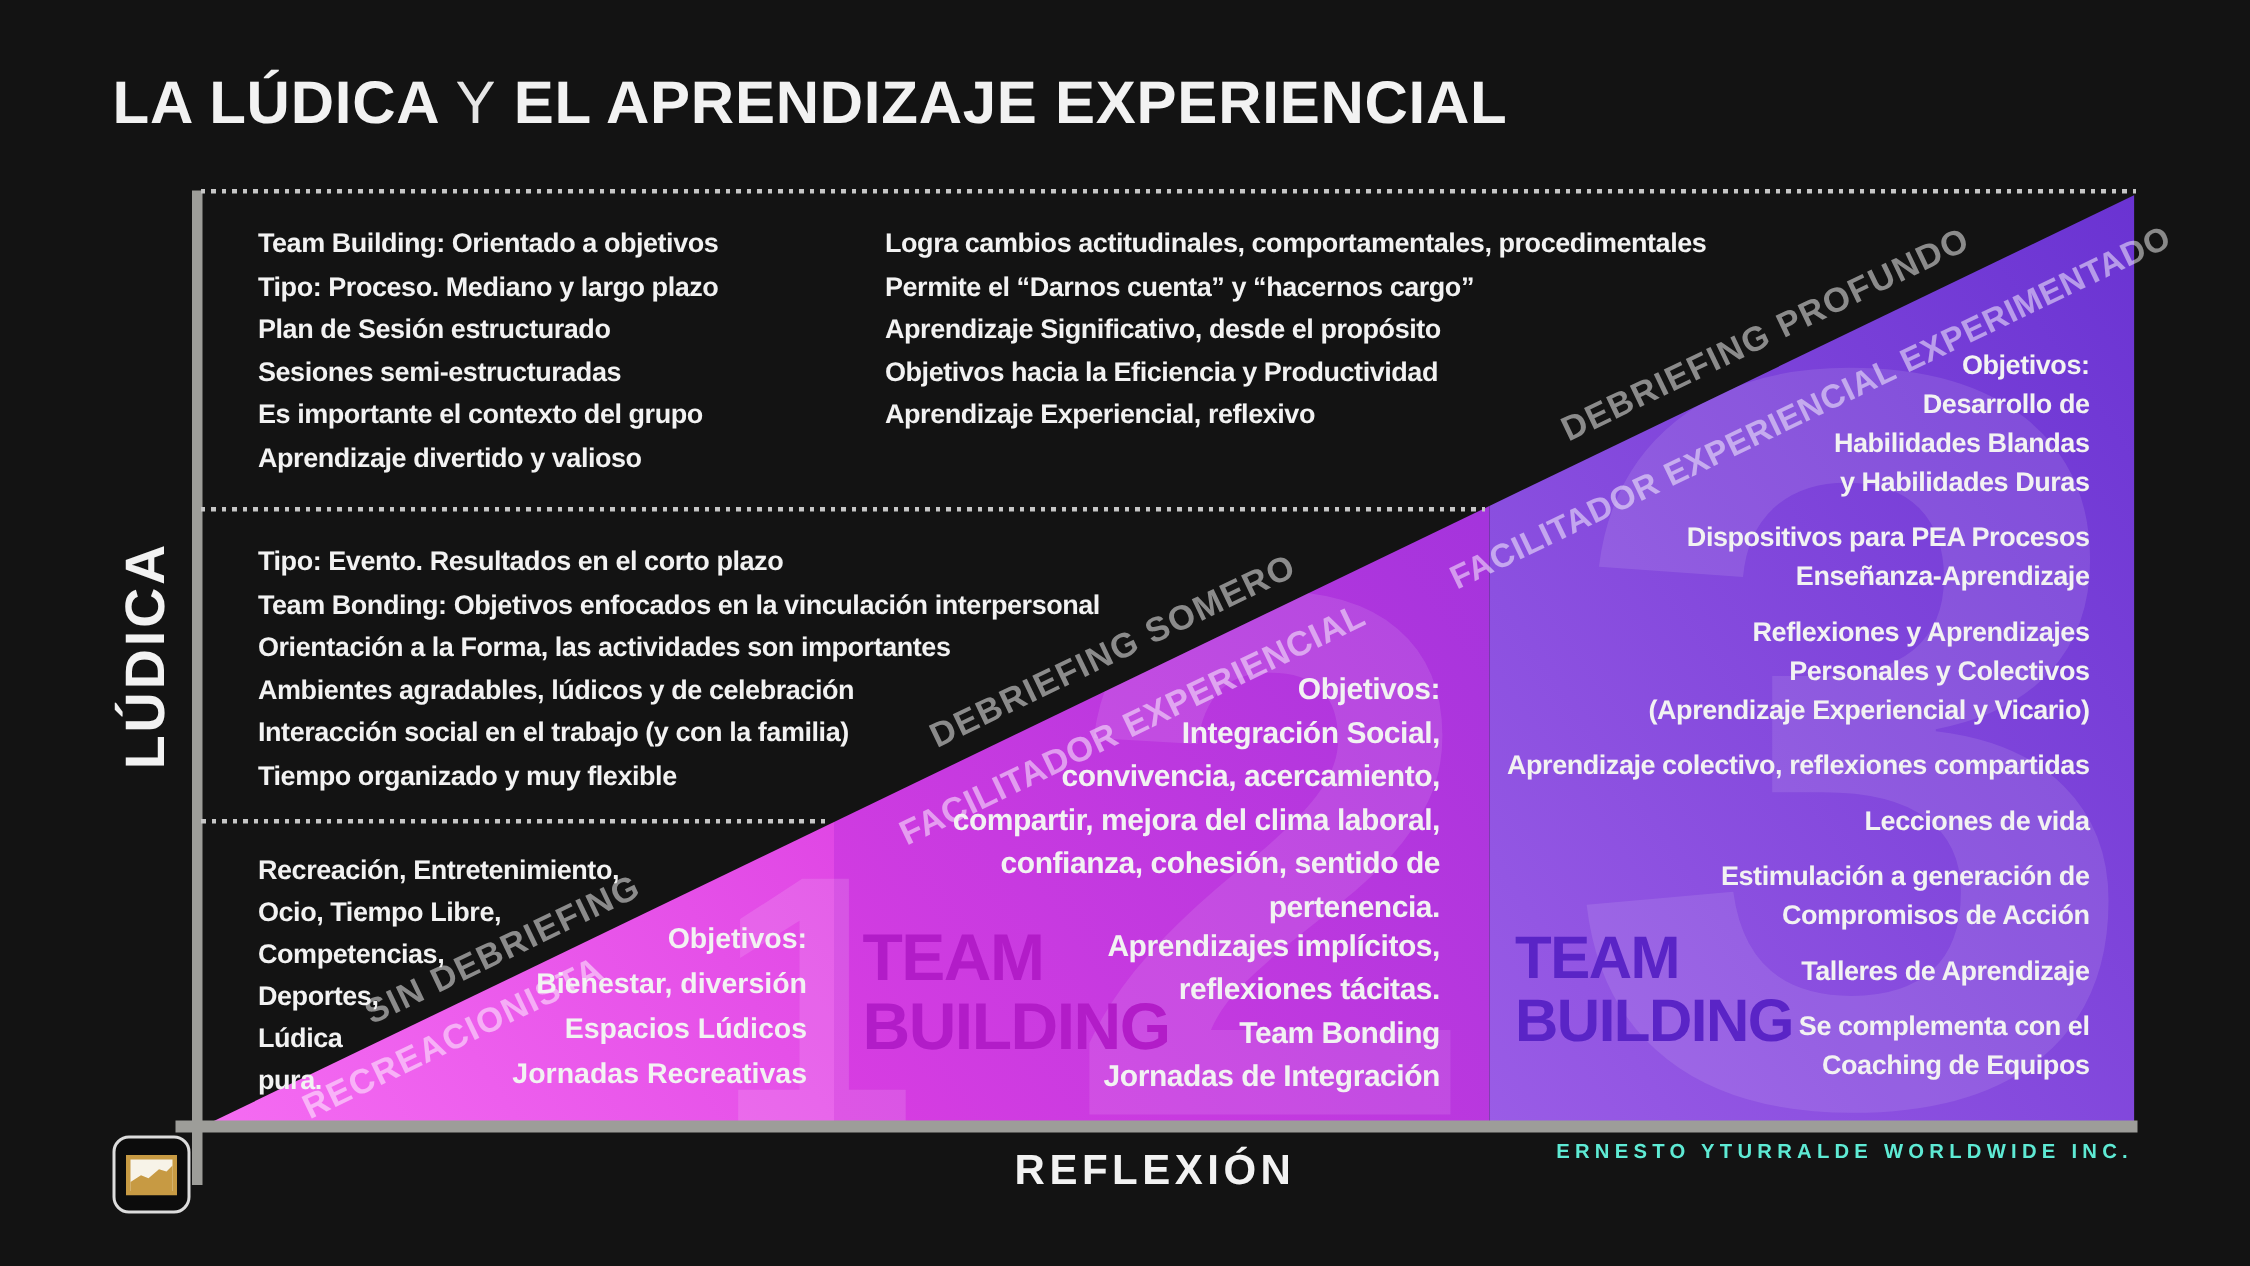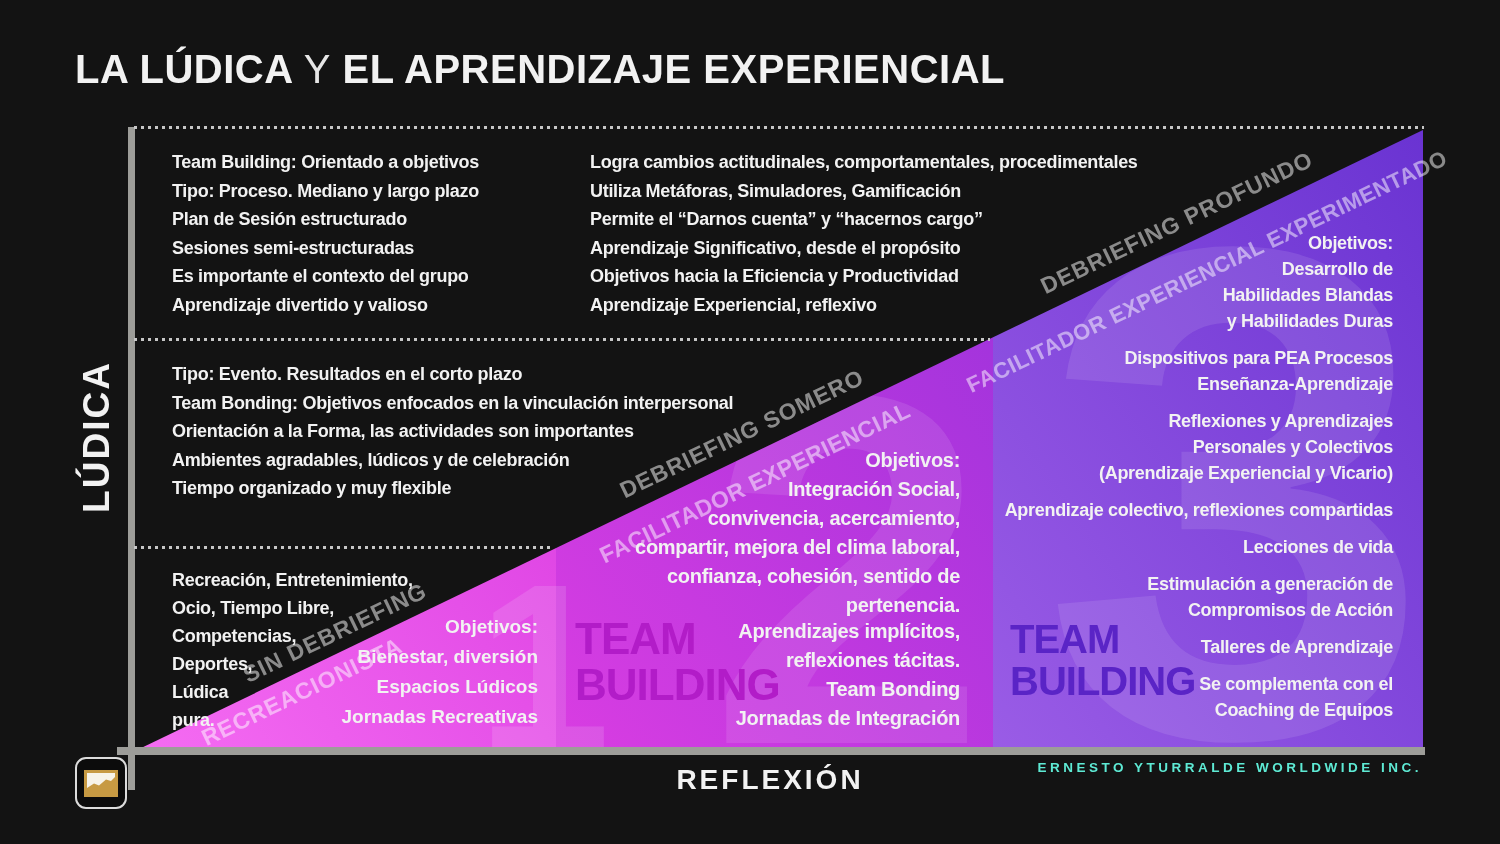--- a/index.html
+++ b/index.html
@@ -119,32 +119,32 @@
     <div>Team Building: Orientado a objetivos</div>
     <div>Tipo: Proceso. Mediano y largo plazo</div>
     <div>Plan de Sesión estructurado</div>
     <div>Sesiones semi-estructuradas</div>
     <div>Es importante el contexto del grupo</div>
     <div>Aprendizaje divertido y valioso</div>
   </div>
 
   <div class="abs list" id="tc">
     <div>Logra cambios actitudinales, comportamentales, procedimentales</div>
-    <div>Utiliza Metáforas, Simuladores, Gamificación</div>
     <div>Permite el “Darnos cuenta” y “hacernos cargo”</div>
     <div>Aprendizaje Significativo, desde el propósito</div>
     <div>Objetivos hacia la Eficiencia y Productividad</div>
     <div>Aprendizaje Experiencial, reflexivo</div>
   </div>
 
   <div class="abs list" id="ml">
     <div>Tipo: Evento. Resultados en el corto plazo</div>
     <div>Team Bonding: Objetivos enfocados en la vinculación interpersonal</div>
     <div>Orientación a la Forma, las actividades son importantes</div>
     <div>Ambientes agradables, lúdicos y de celebración</div>
+    <div>Interacción social en el trabajo (y con la familia)</div>
     <div>Tiempo organizado y muy flexible</div>
   </div>
 
   <div class="abs list" id="bl">
     <div>Recreación, Entretenimiento,</div>
     <div>Ocio, Tiempo Libre,</div>
     <div>Competencias,</div>
     <div>Deportes,</div>
     <div>Lúdica</div>
     <div>pura.</div>

